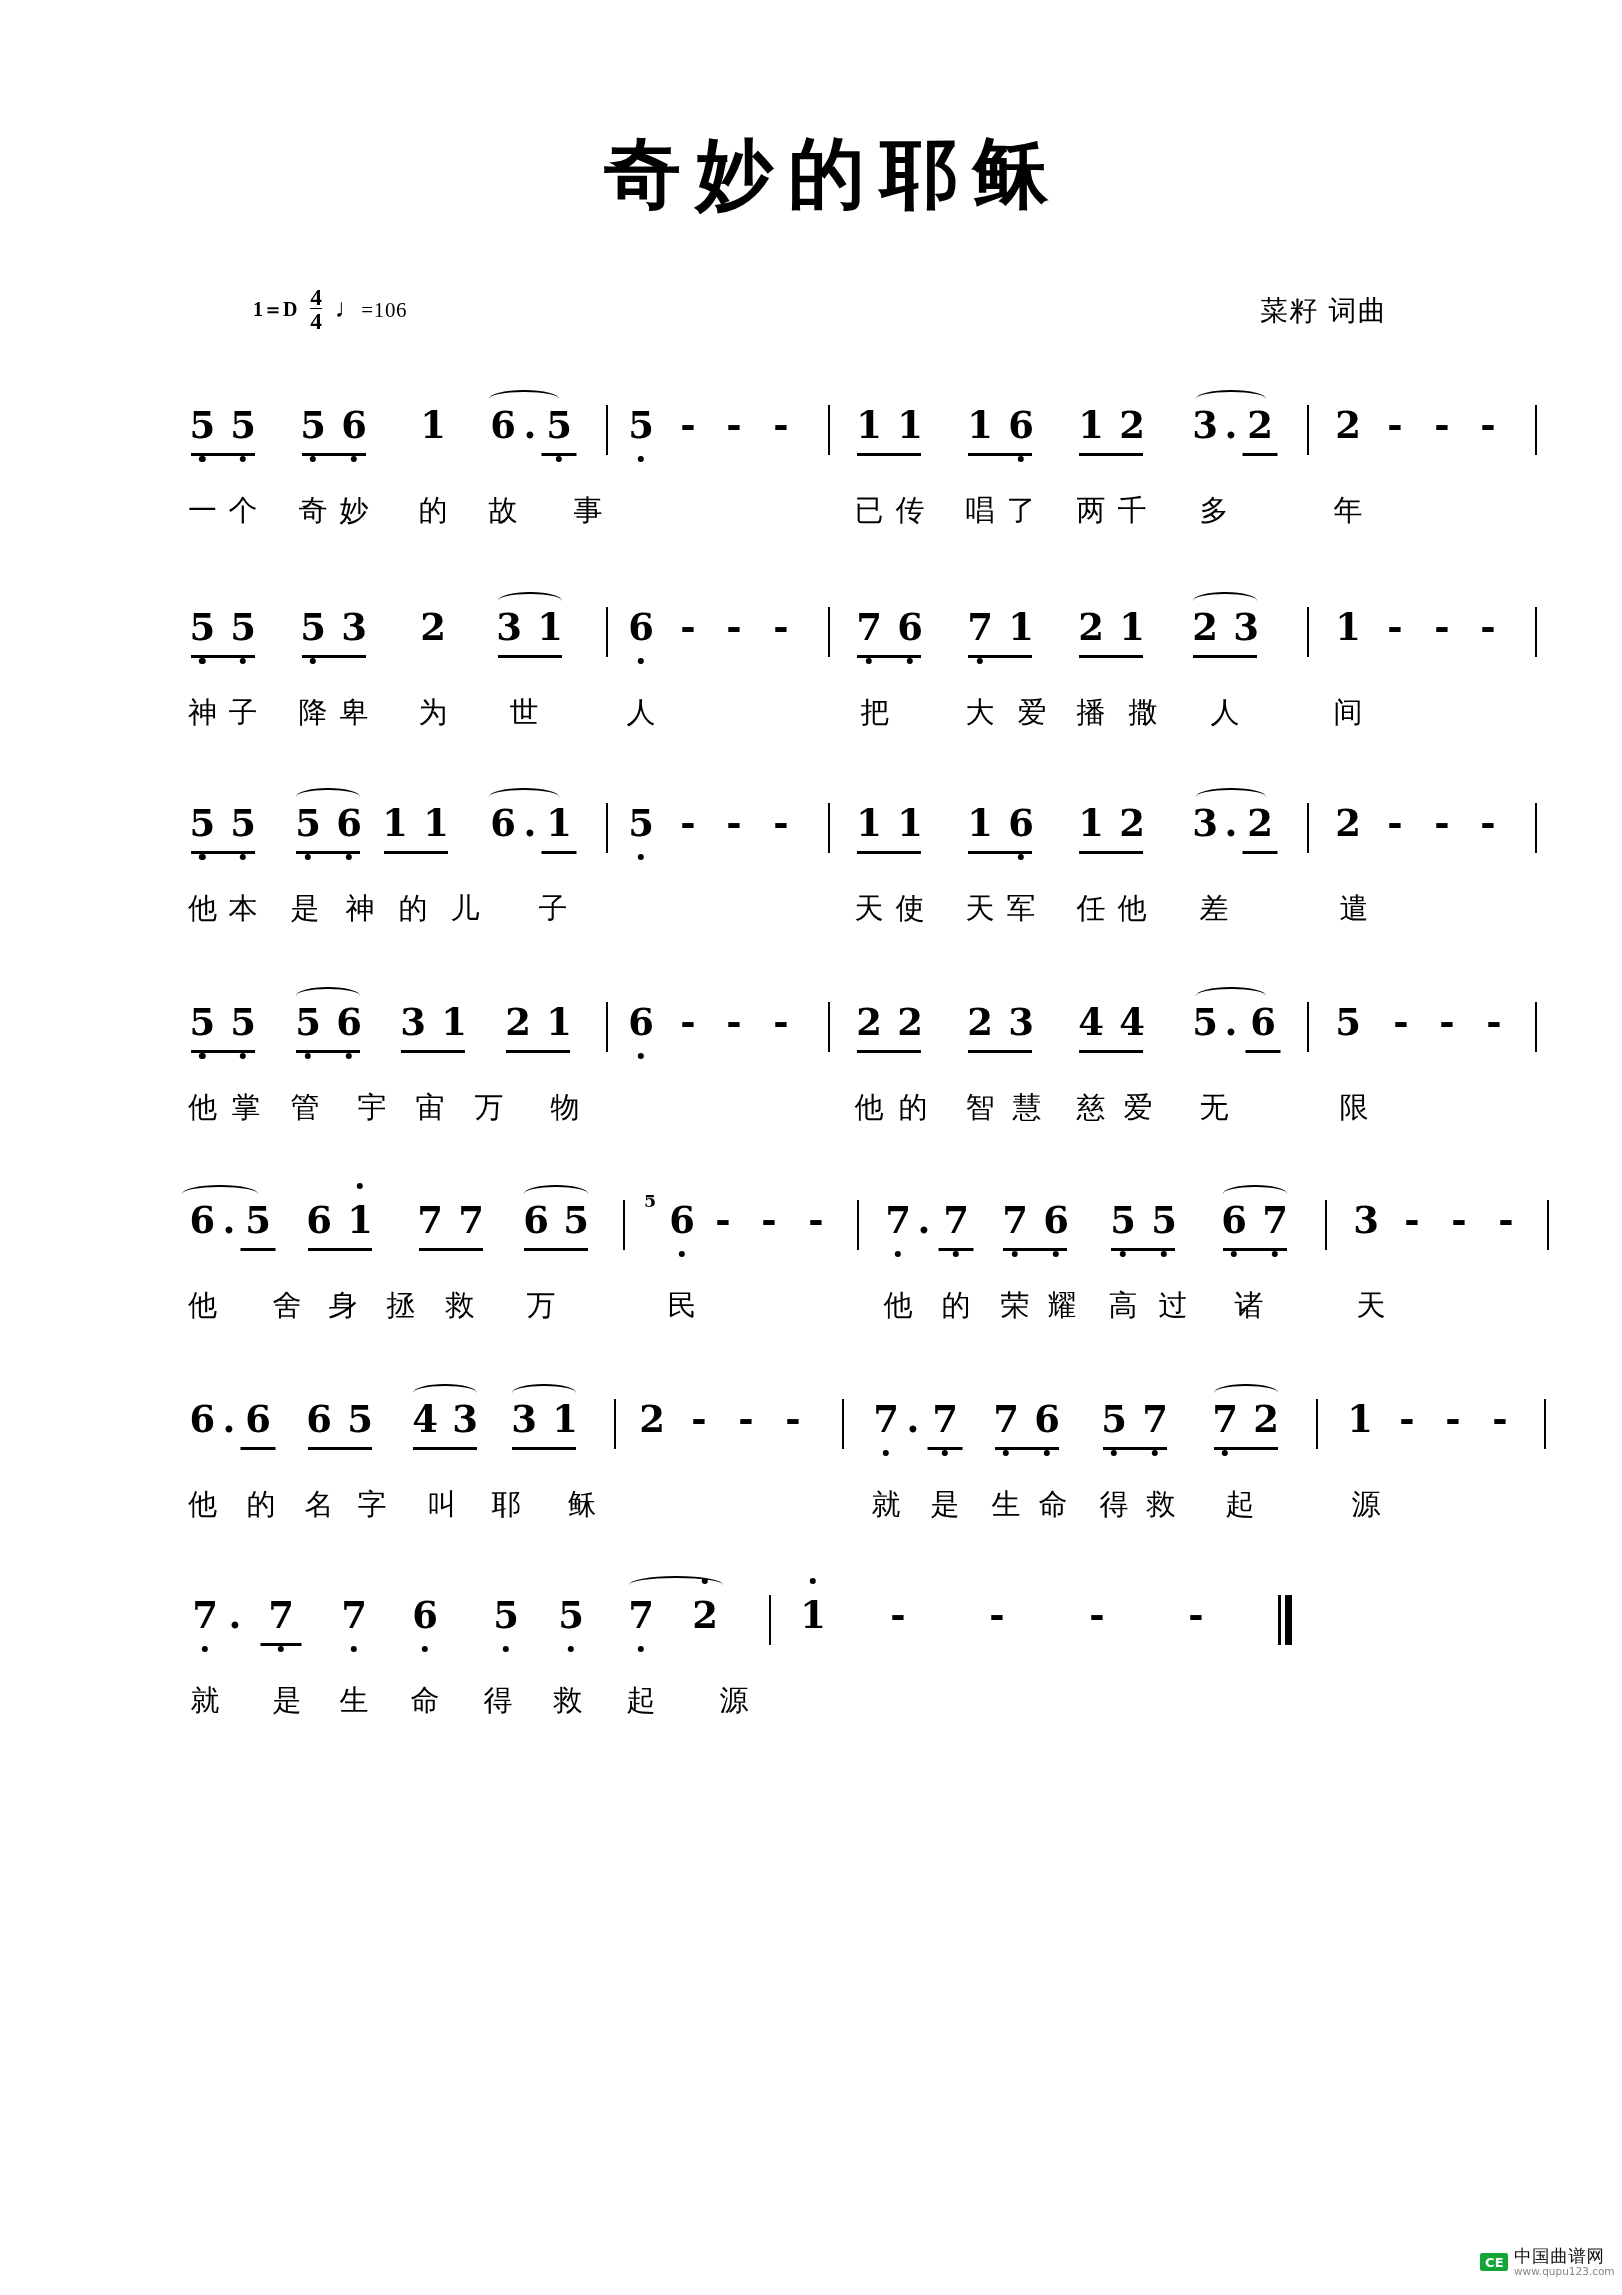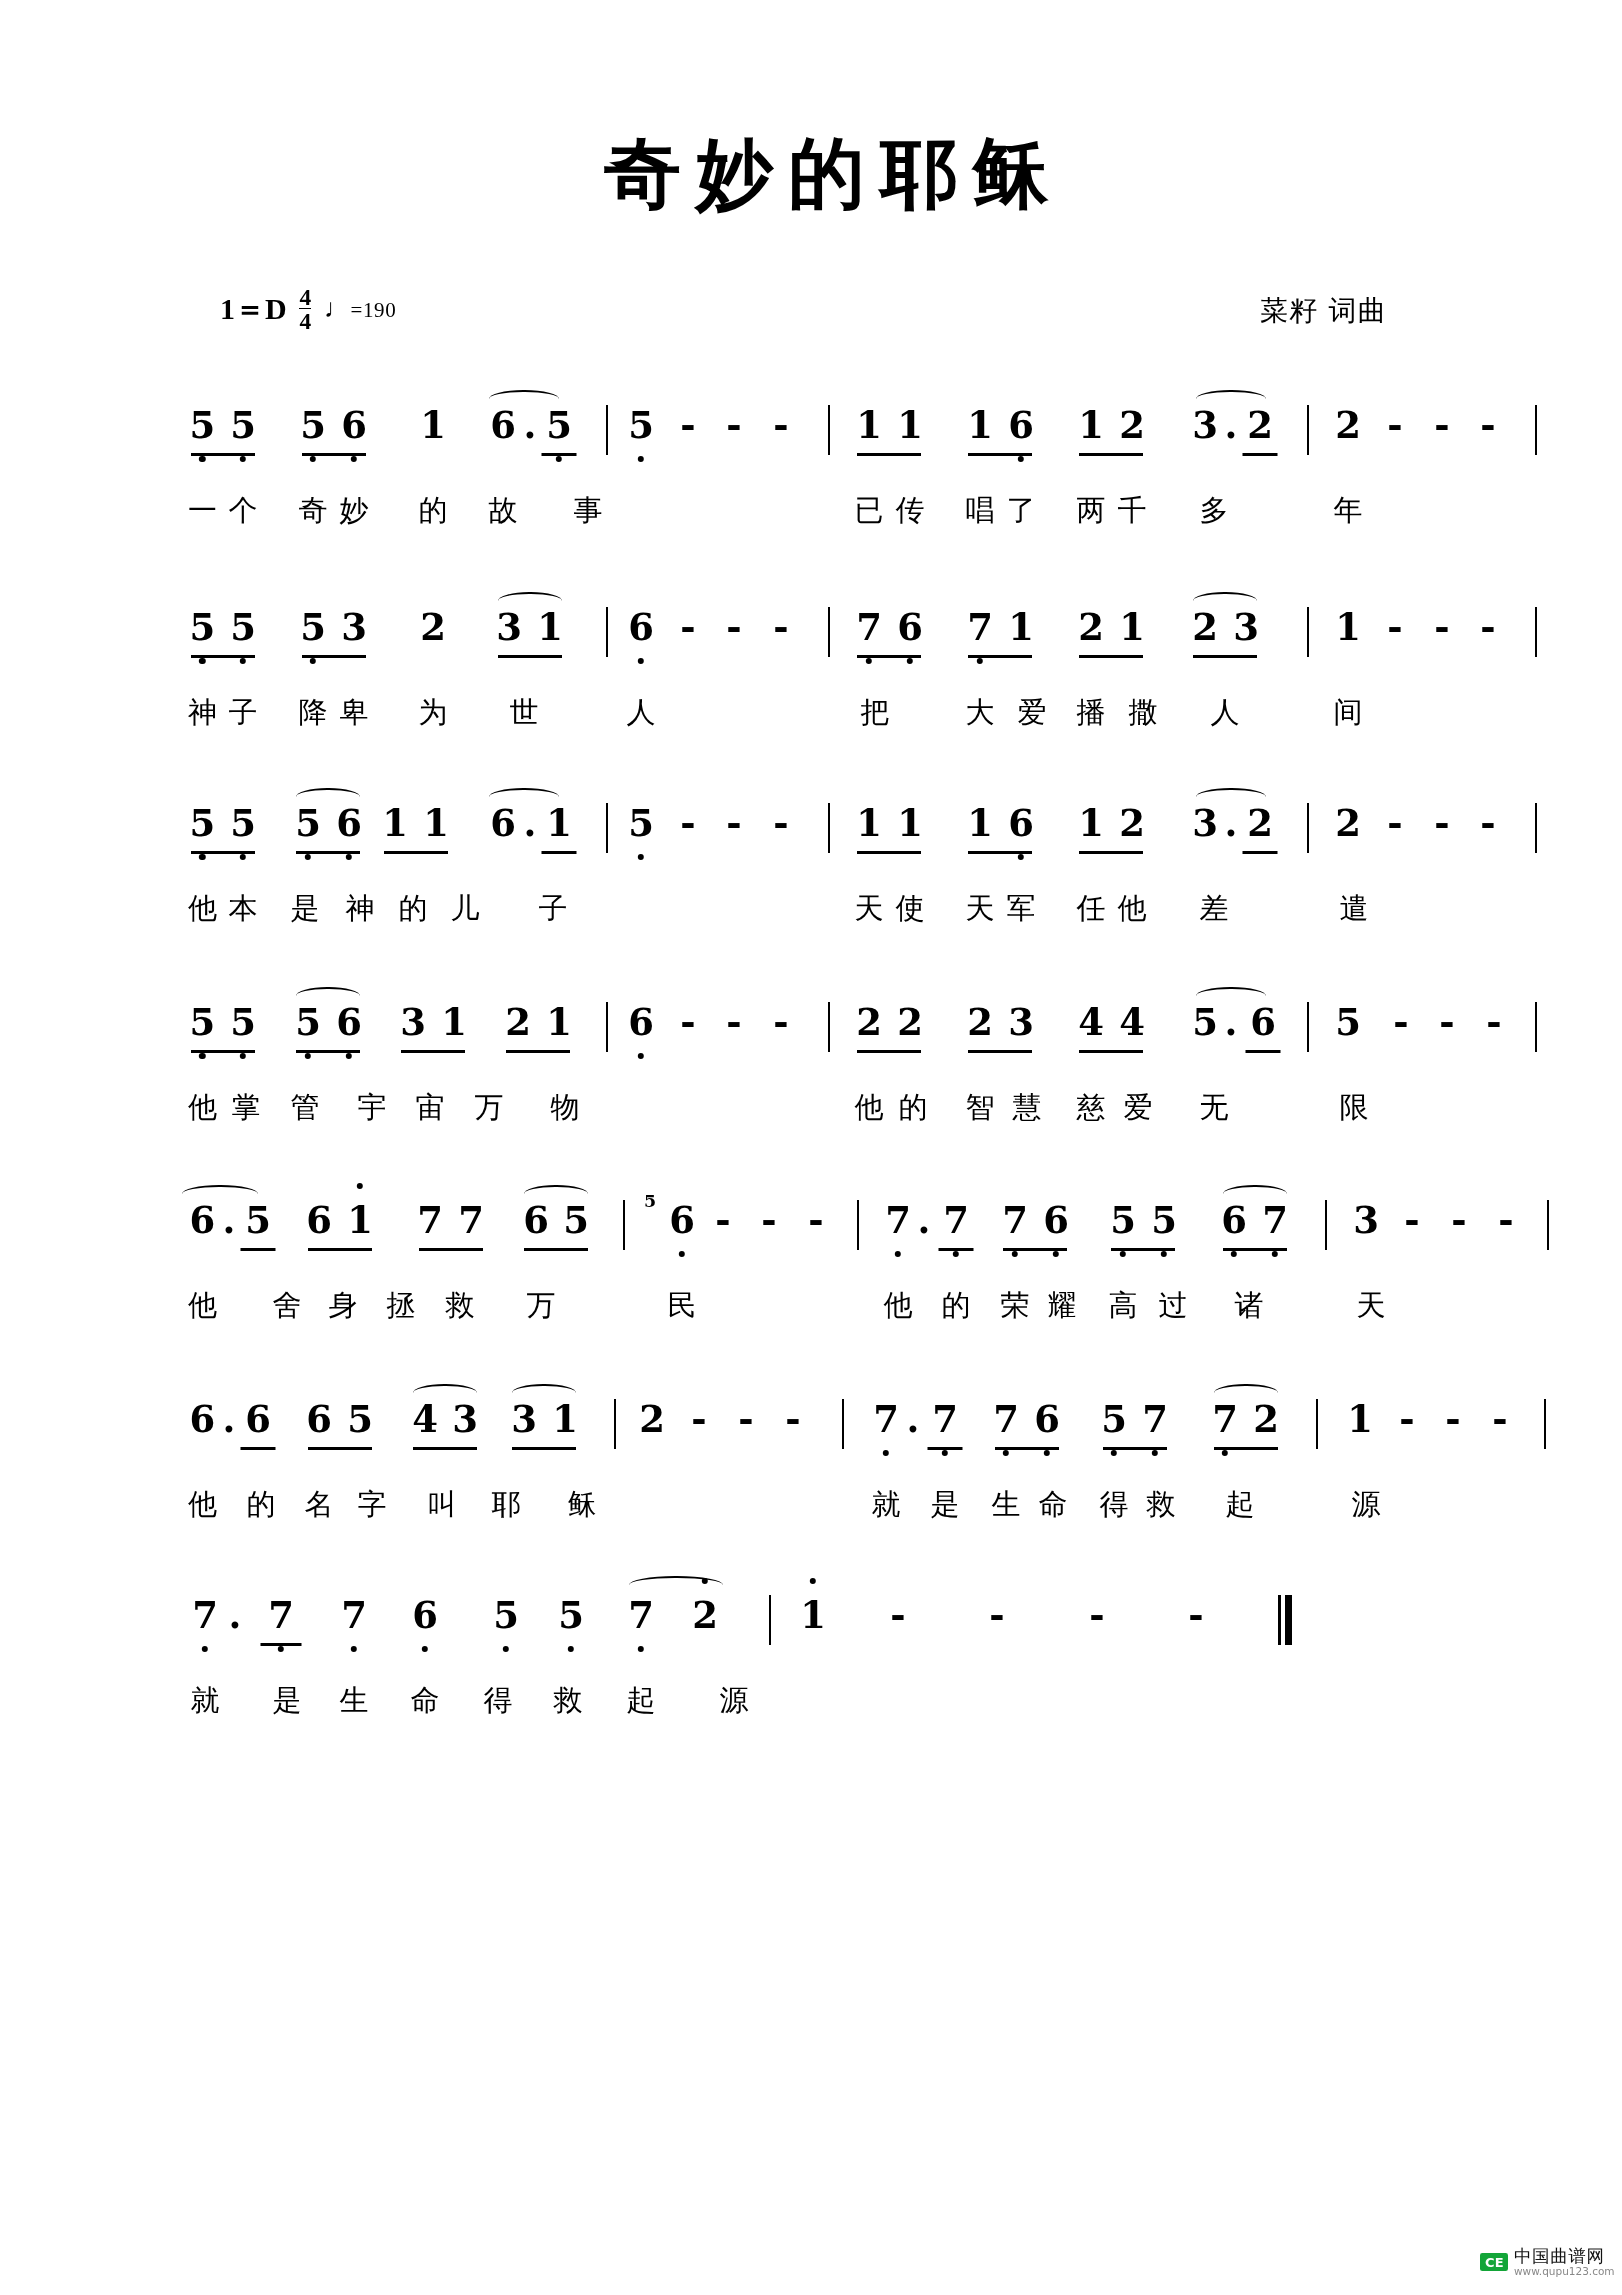--- a/index.html
+++ b/index.html
@@ -48,21 +48,21 @@
   .keyblock {
     position: absolute;
     left: 205px;
     top: 286px;
     font-family: "Liberation Serif", serif;
     font-size: 29px;
     display: flex;
     align-items: center;
     gap: 5.8px;
   }
-  .keyblock .keytext { font-weight: 700; font-size: 30px; }
+  .keyblock .keytext { font-weight: 700; font-size: 20px; margin-left: 33px; }
   .meter {
     display: inline-block;
     text-align: center;
     line-height: 0.95;
     font-size: 23.4px;
     font-weight: 700;
     margin: 0 7px;
   }
   .meter .num { display: block; }
   .meter .den { display: block; border-top: 1.8px solid #000; padding-top: 0.6px;}
@@ -208,21 +208,21 @@
 
   <div class="title">奇妙的耶稣</div>
 
   <div class="keyblock">
     <span class="keytext">1＝D</span>
     <span class="meter">
       <span class="num">4</span>
       <span class="den">4</span>
     </span>
     <span class="tempo">
-      <span class="note">♩</span><span>=190</span>
+      <span class="note">♩</span><span>=106</span>
     </span>
   </div>
 
   <div class="composer">菜籽 词曲</div>
 
   <div class="system" style="top:403px;">
     <div class="noterow">
       <span class="tok" style="left:23.4px;">5</span>
       <span class="dot" style="left:23.4px; top:53px;"></span>
       <span class="tok" style="left:64px;">5</span>

